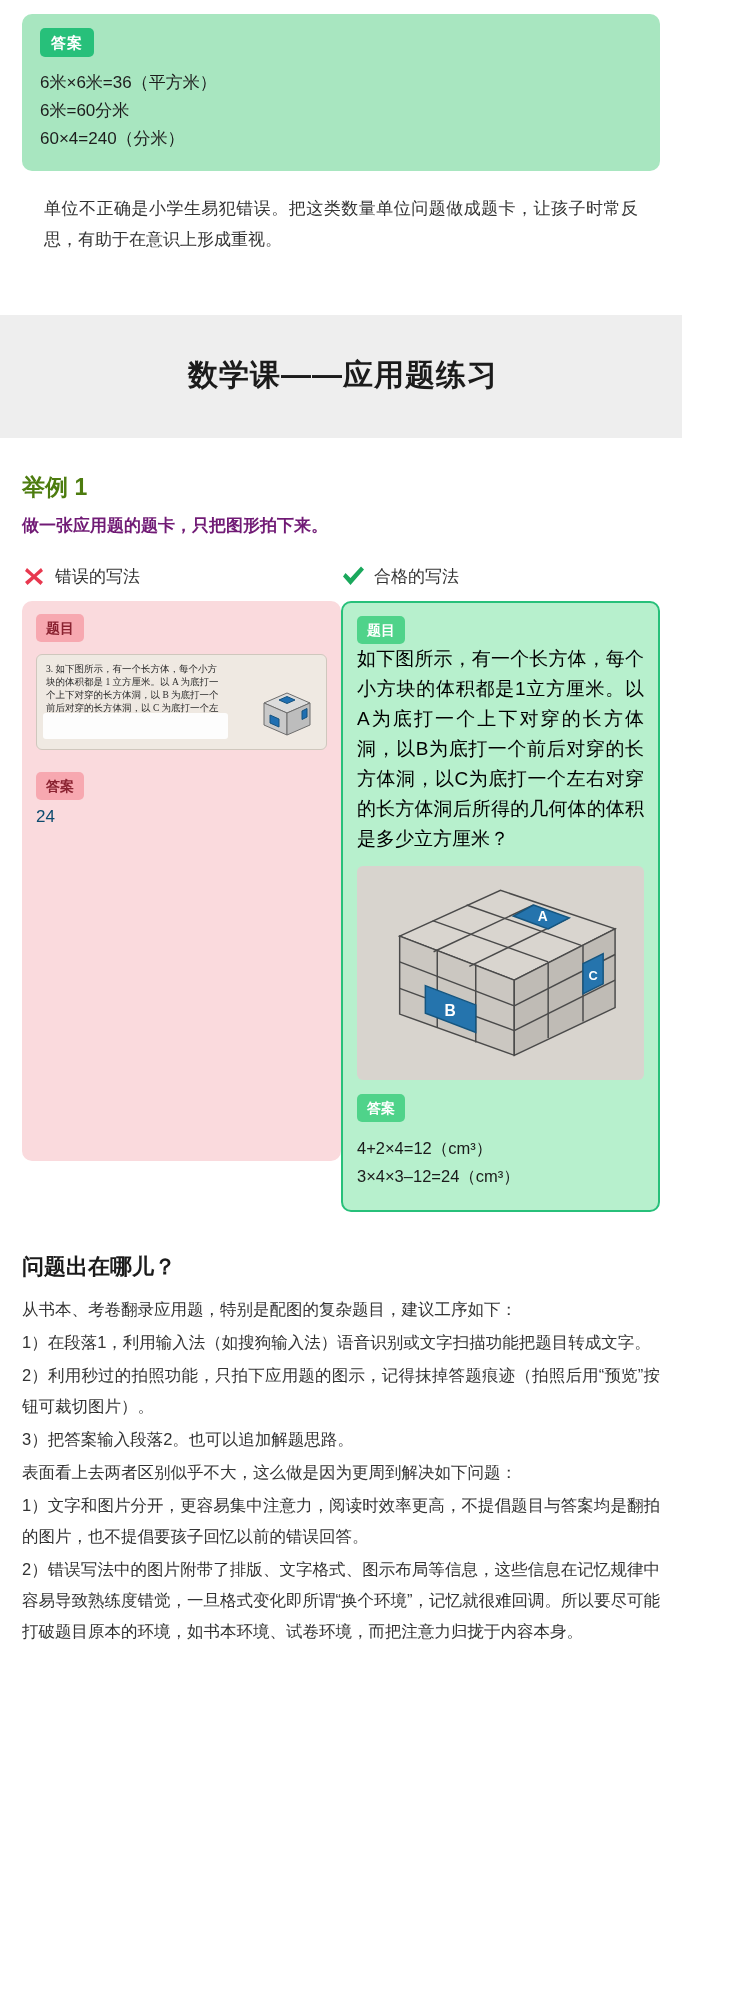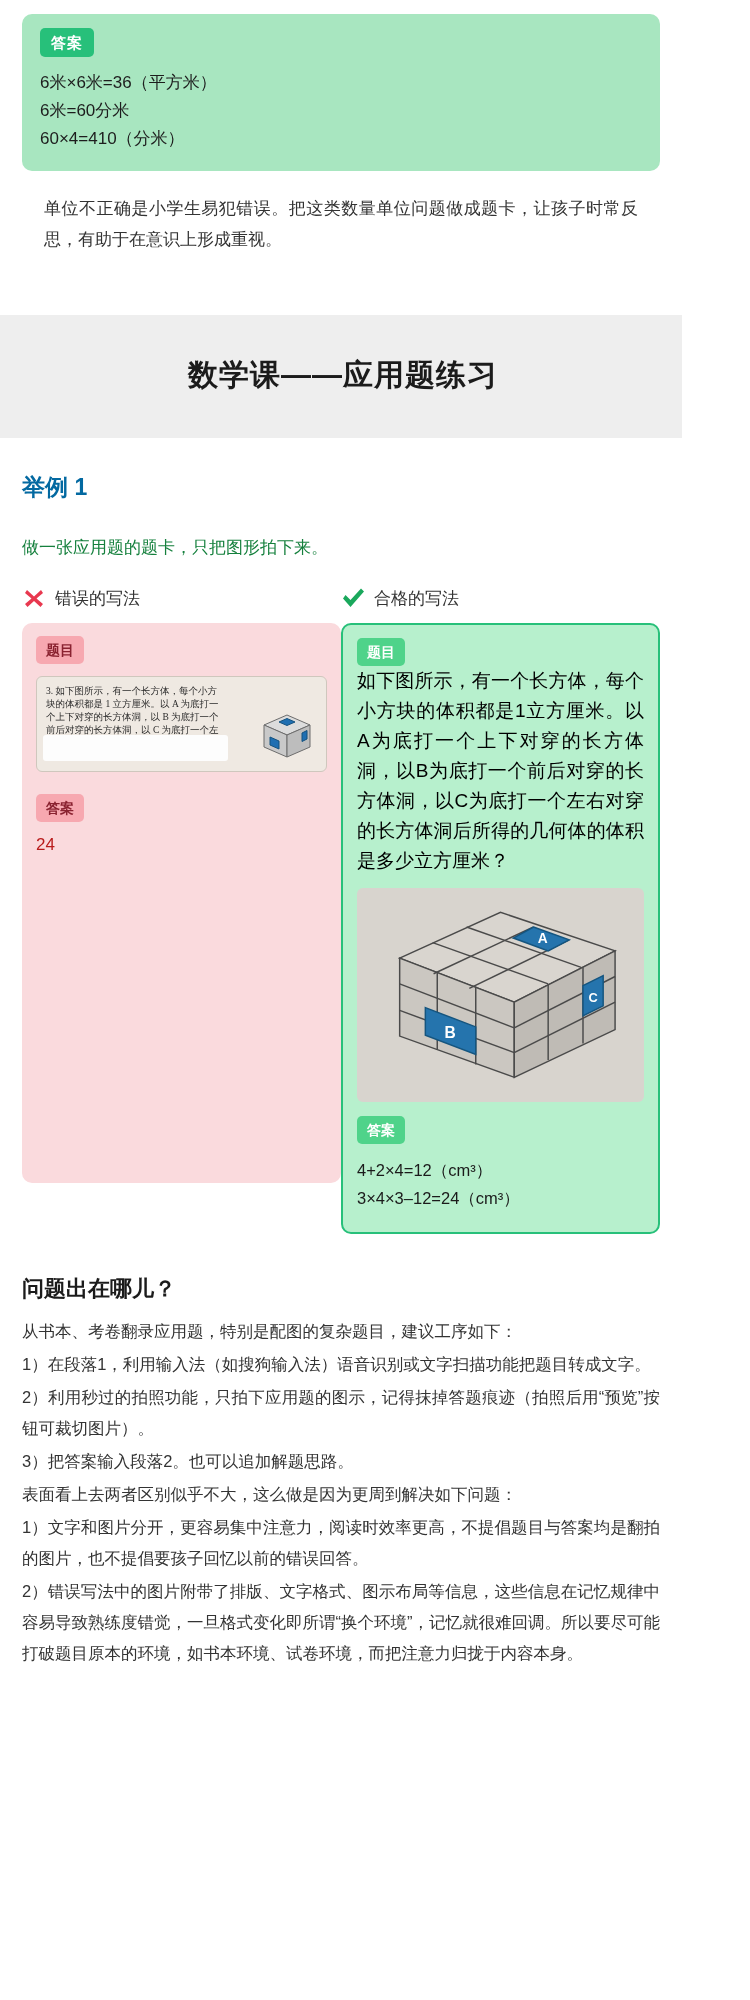--- a/index.html
+++ b/index.html
@@ -75,30 +75,31 @@
     font-weight: bold;
     color: #1b1b1b;
     letter-spacing: 1px;
   }
 
   
   .example-section {
     padding: 34px 22px 0 22px;
   }
   h2.example-title {
-    margin: 0 0 30px 0;
+    margin: 0 0 8px 0;
     font-size: 23px;
     font-weight: bold;
-    color: #0369a1;
+    color: #4d7c0f;
   }
   .example-desc {
     font-size: 17px;
     line-height: 30px;
-    color: #15803d;
+    color: #701a75;
     margin: 0 0 22px 0;
+    font-weight: bold;
   }
 
   
   .columns {
     display: flex;
     align-items: flex-start;
   }
   .col {
     flex: 1 1 0;
     min-width: 0;
@@ -180,23 +181,23 @@
     border-radius: 3px;
   }
   .mini-cube {
     position: absolute;
     right: 8px;
     bottom: 8px;
     width: 62px;
     height: 52px;
   }
   .answer-num {
-    margin-top: 10px;
-    font-size: 17px;
-    color: #b91c1c;
+    margin-top: 4px;
+    font-size: 17px;
+    color: #0c4a6e;
     line-height: 26px;
   }
 
   .good-question {
     font-size: 19px;
     line-height: 30px;
     color: #000000;
     text-align: justify;
   }
   .cube-figure {
@@ -239,21 +240,21 @@
 <body>
 
 <div class="page">
 
   <div class="top-section">
     <div class="answer-card">
       <span class="tag">答案</span>
       <div class="answer-lines">
         <div>6米×6米=36（平方米）</div>
         <div>6米=60分米</div>
-        <div>60×4=410（分米）</div>
+        <div>60×4=240（分米）</div>
       </div>
     </div>
     <p class="note-paragraph">单位不正确是小学生易犯错误。把这类数量单位问题做成题卡，让孩子时常反思，有助于在意识上形成重视。</p>
   </div>
 
   <div class="spacer"></div>
 
   <div class="header-band">
     <h1>数学课——应用题练习</h1>
   </div>

